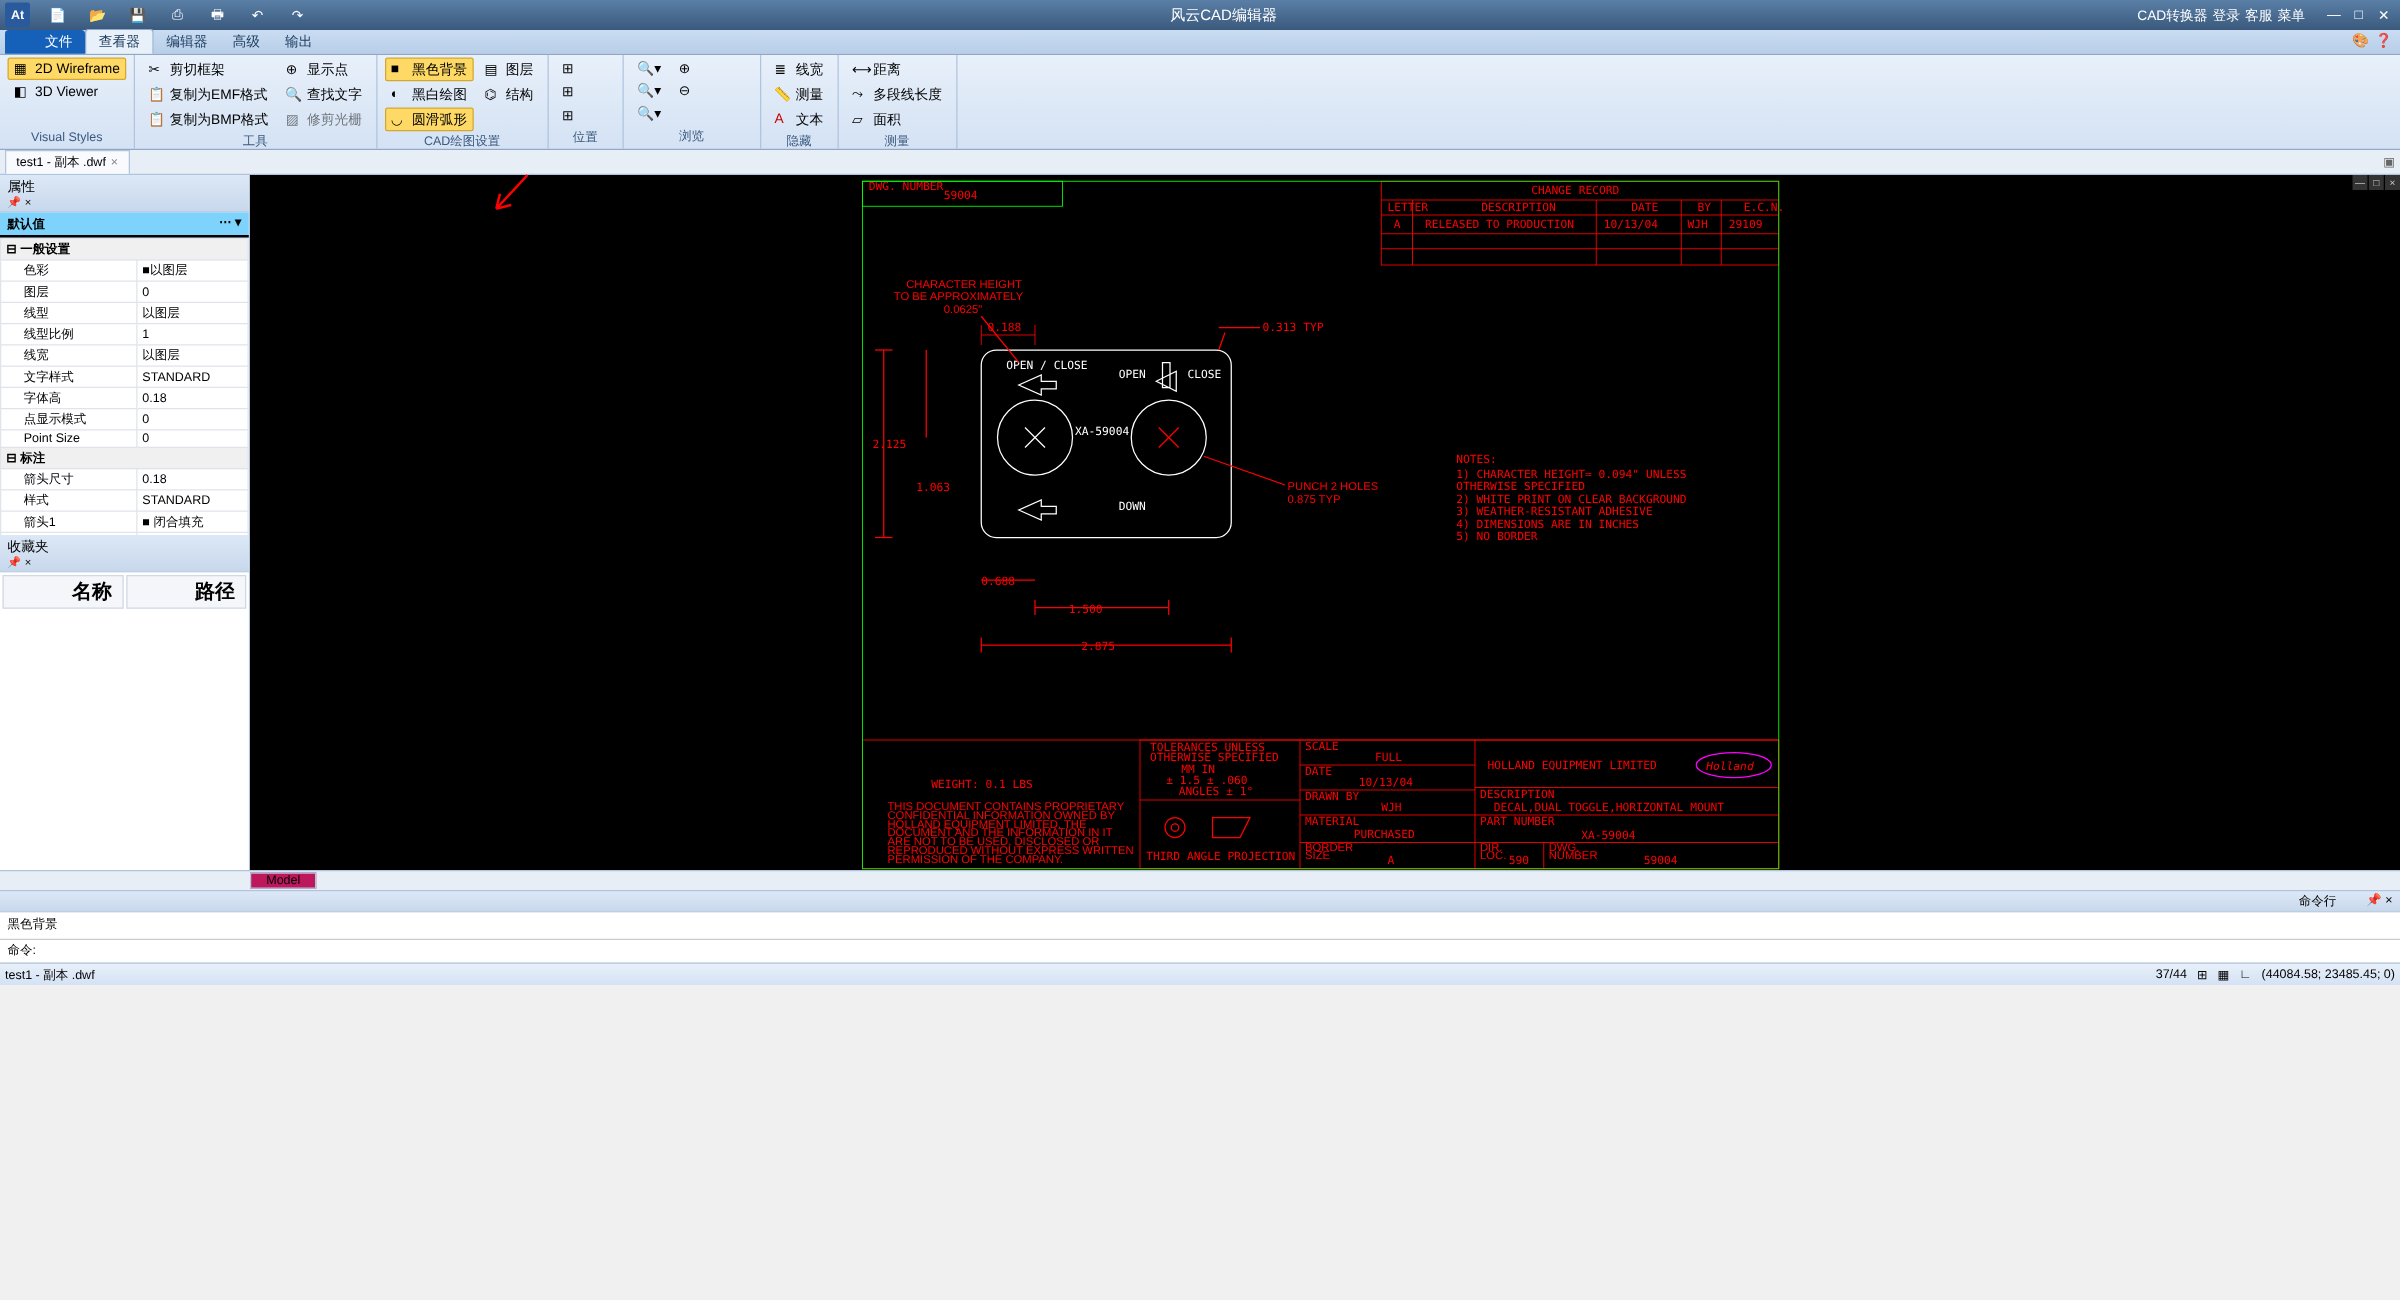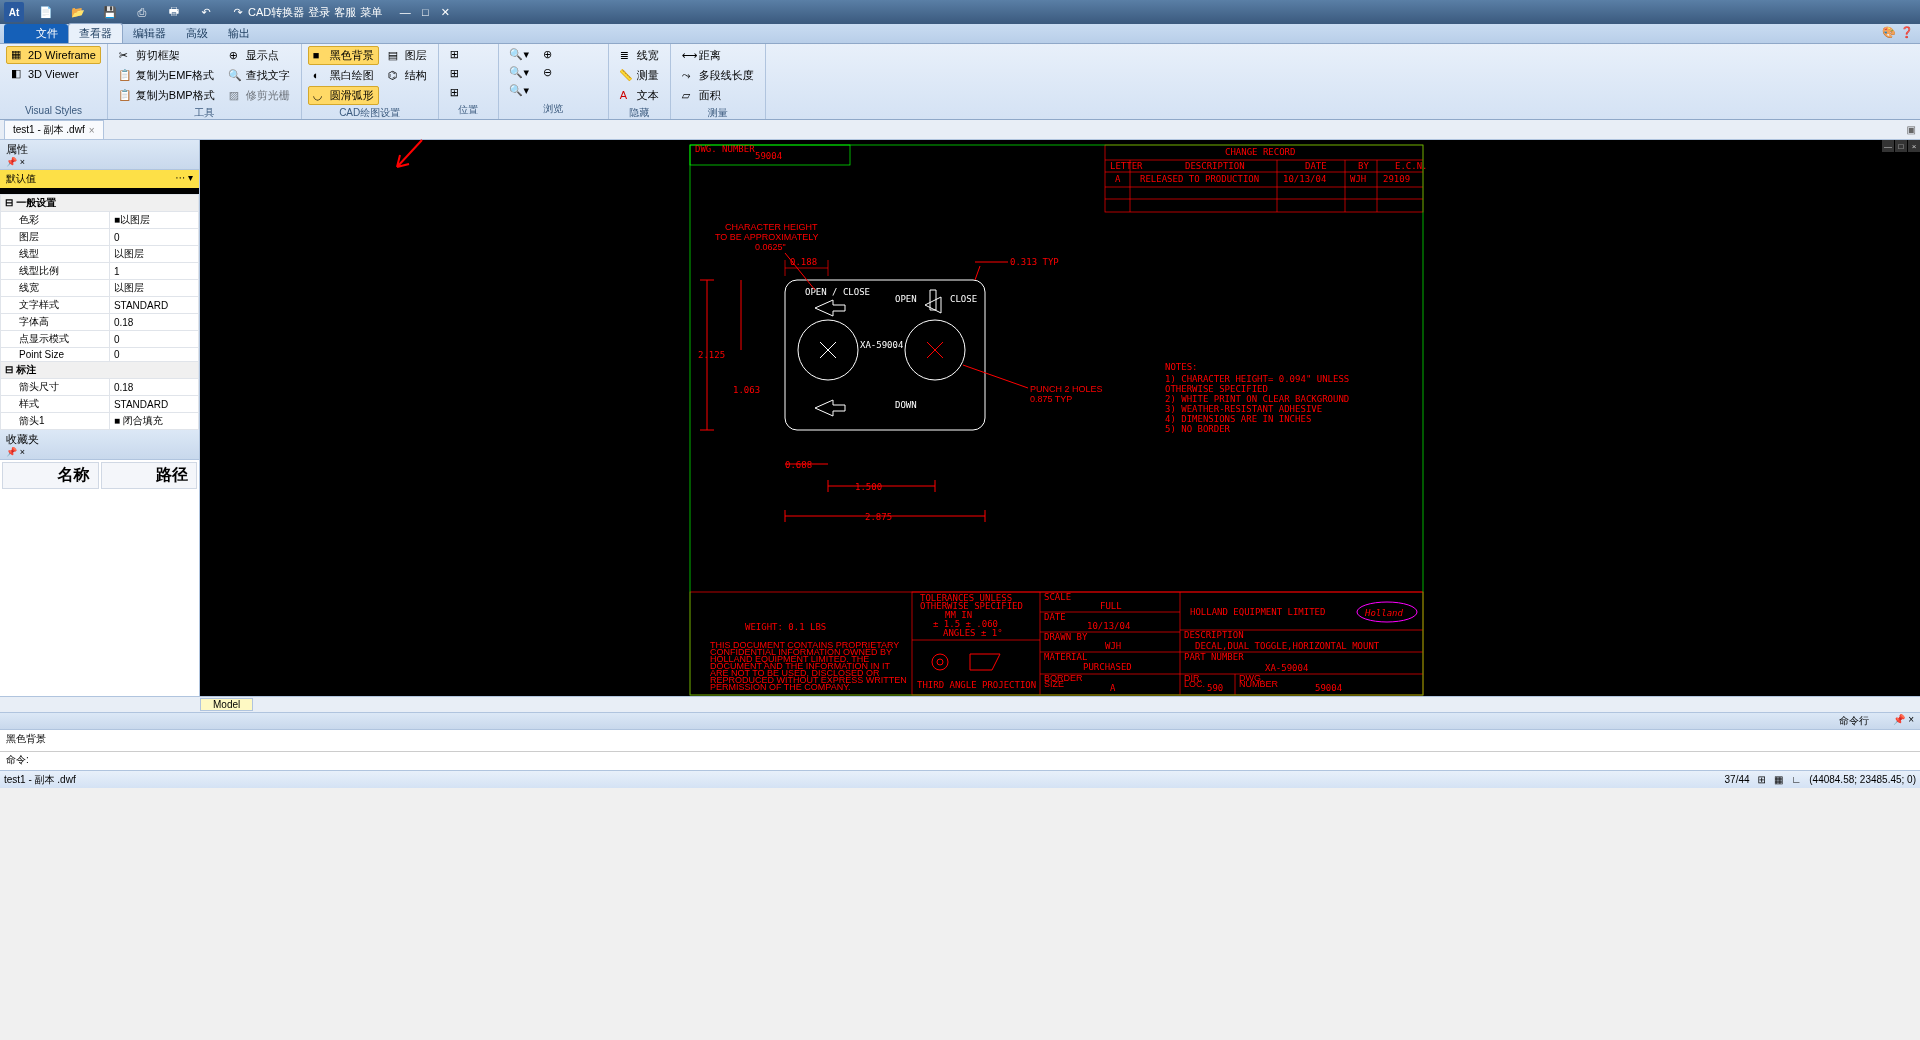--- a/index.html
+++ b/index.html
@@ -36,38 +36,38 @@
 .doc-tabs { height: 20px; background: #e8eef6; display: flex; align-items: center; border-bottom: 1px solid #b0c4de; padding-left: 4px; position: relative; }
 .doc-tabs .doc-tab { padding: 2px 8px; background: #f8fafd; border: 1px solid #b0c4de; border-bottom: none; font-size: 10px; display: flex; align-items: center; gap: 4px; }
 .doc-tabs .doc-tab .x { color: #888; cursor: pointer; }
 .doc-tabs .expand { position: absolute; right: 4px; cursor: pointer; font-size: 10px; color: #666; }
 
 
 .main { display: flex; height: 556px; }
 .side-panels { width: 200px; display: flex; flex-direction: column; border-right: 1px solid #b0c4de; background: #f4f6fa; }
 .panel-header { background: linear-gradient(#dce8f6, #c8d8ec); padding: 2px 6px; font-size: 11px; border-bottom: 1px solid #b0c4de; display: flex; justify-content: space-between; flex-direction: column; }
 .panel-header .pin { cursor: pointer; font-size: 9px; }
-.props-sub { background: #fde047; padding: 2px 6px; font-size: 10px; border-bottom: 6px solid #000000; display: flex; justify-content: space-between; }
+.props-sub { background: #7dd3fc; padding: 2px 6px; font-size: 10px; border-bottom: 2px solid #000000; display: flex; justify-content: space-between; font-weight: bold; }
 .props-grid { flex: 1; overflow-y: scroll; background: #fff; max-height: 260px; }
 .props-grid table { width: 100%; border-collapse: collapse; font-size: 10px; }
 .props-grid td { border: 1px solid #e0e4ea; padding: 1px 4px; }
 .props-grid .section td { background: #f0f0f0; font-weight: bold; }
 .props-grid td:first-child { width: 55%; padding-left: 18px; margin-left: 40px; }
 .favorites { flex: 1; background: #fff; }
 .favorites th { font-size: 16px; padding: 2px 8px; text-align: right; border: 1px solid #d0d8e4; background: #f4f6fa; }
 
 
 .canvas-wrap { flex: 1; background: #000; position: relative; overflow: hidden; }
 .canvas-wrap .win-ctrl { position: absolute; top: 0; right: 0; display: flex; gap: 1px; z-index: 10; }
 .canvas-wrap .win-ctrl span { width: 12px; height: 12px; background: #333; color: #ccc; font-size: 8px; display: flex; align-items: center; justify-content: center; cursor: pointer; }
 .canvas-wrap svg text { font-family: monospace; font-size: 9px; }
 
 
 .model-strip { height: 16px; background: #e8eef6; display: flex; align-items: center; border-top: 1px solid #b0c4de; padding-left: 200px; }
-.model-strip .mtab { padding: 0 12px; background: #fef9c3; border: 1px solid #b0c4de; font-size: 10px; }
+.model-strip .mtab { padding: 0 12px; background: #be185d; border: 1px solid #b0c4de; font-size: 10px; }
 
 
 .cmd-header { background: linear-gradient(#dce8f6, #c8d8ec); padding: 1px 6px; font-size: 10px; border-top: 1px solid #b0c4de; border-bottom: 1px solid #b0c4de; display: flex; justify-content: flex-end; gap: 24px; }
 .cmd-body { background: #fff; height: 22px; padding: 2px 6px; font-size: 10px; border-bottom: 1px solid #ccc; }
 .cmd-input { background: #fff; height: 18px; padding: 1px 6px; font-size: 10px; display: flex; gap: 4px; }
 .status { height: 18px; background: linear-gradient(#e8f0fa, #d4e2f4); display: flex; align-items: center; font-size: 10px; padding: 0 4px; justify-content: space-between; border-top: 1px solid #b0c4de; }
 .status .right { display: flex; gap: 8px; align-items: center; }
 
 .red-arrow { position: absolute; top: 132px; left: 392px; z-index: 100; pointer-events: none; }
 </style>
@@ -78,20 +78,21 @@
   <div class="qat">
     <span class="btn" style="background:#2a5a9e;color:#fff;font-weight:bold;font-size:10px;border-radius:2px">At</span>
     <span class="btn">📄</span>
     <span class="btn">📂</span>
     <span class="btn">💾</span>
     <span class="btn">⎙</span>
     <span class="btn">🖶</span>
     <span class="btn">↶</span>
     <span class="btn">↷</span>
   </div>
+  <div class="title">风云CAD编辑器</div>
   <div class="right">
     <span>CAD转换器</span>
     <span>登录</span>
     <span>客服</span>
     <span>菜单</span>
     <div class="ctrl">
       <span>—</span>
       <span>□</span>
       <span>✕</span>
     </div>

